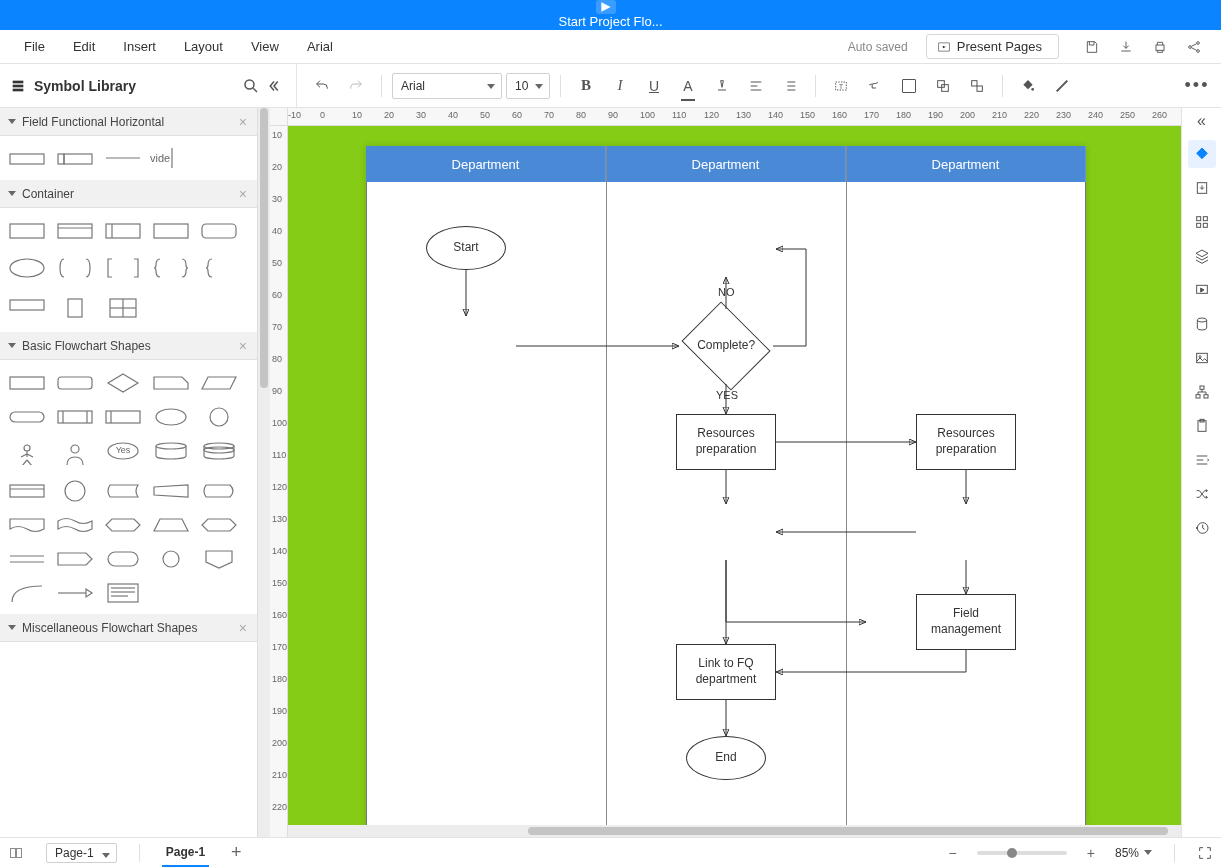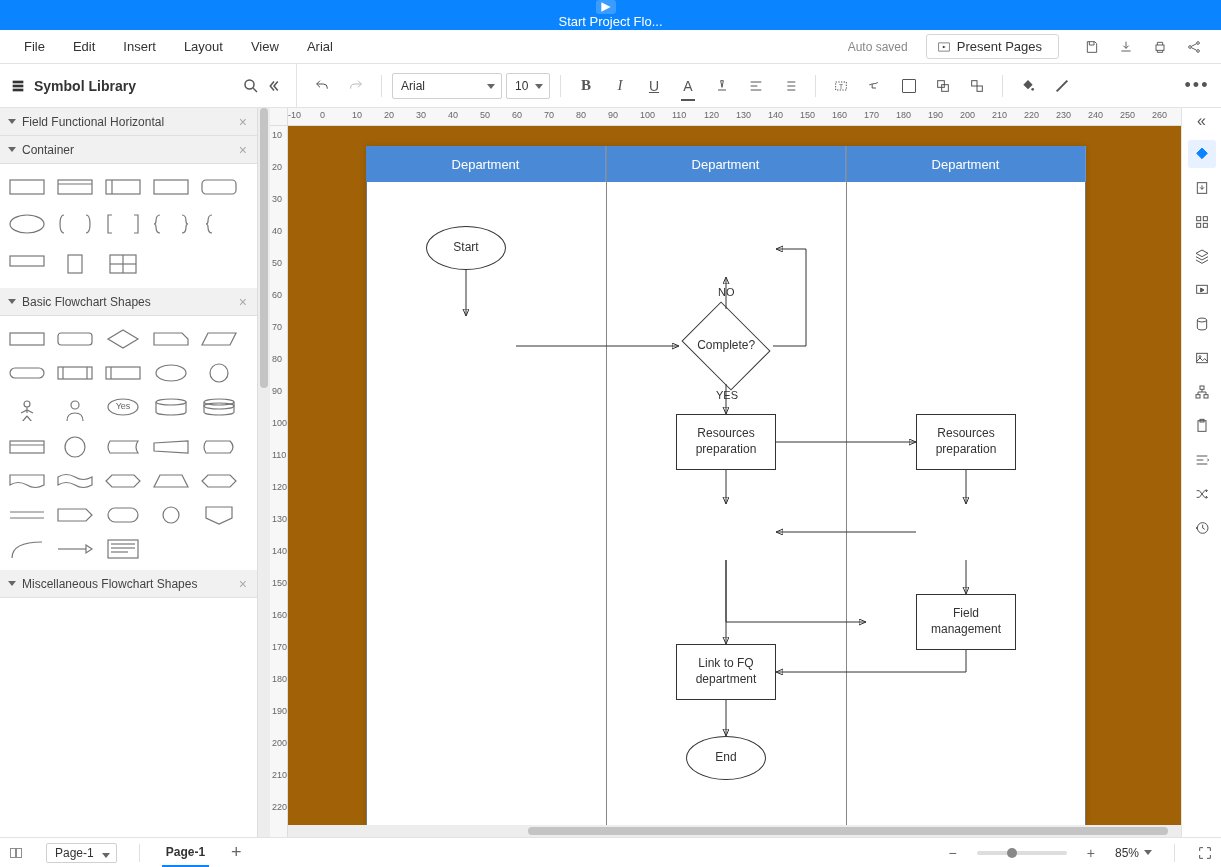--- a/index.html
+++ b/index.html
@@ -60,21 +60,21 @@
 
 
 .canvas-wrap{ flex:1; display:flex; flex-direction:column; position:relative; background:#fff;}
 .ruler-h{ height:18px; display:flex;}
 .ruler-corner{ width:18px;height:18px; background:#f7f7f7;border-right:1px solid #ddd;border-bottom:1px solid #ddd;}
 .ruler-h-scale{ flex:1; background:#f7f7f7; border-bottom:1px solid #ddd; position:relative; overflow:hidden; font-size:9px; color:#666;}
 .ruler-v{ width:18px; background:#f7f7f7; border-right:1px solid #ddd; position:relative; font-size:9px; color:#666;}
 .ruler-tick{ position:absolute; top:2px;}
 .ruler-vtick{ position:absolute; left:2px; transform:translateY(-4px);}
 .canvas-body{ flex:1; display:flex; position:relative; }
-.canvas-area{ flex:1; background:#a16207; overflow:auto; position:relative;padding-left:46px;}
+.canvas-area{ flex:1; background:#84cc16; overflow:auto; position:relative;padding-left:46px;}
 .page{ position:absolute; left:78px; top:20px; width:720px; height:680px; background:#fff; box-shadow:0 0 6px rgba(0,0,0,0.15);}
 .swim-hdr{ position:absolute; top:0;left:0;right:0;height:36px; display:flex;}
 .swim-hdr div{ flex:1; background:#4a89d6; color:#fff; display:flex;align-items:center;justify-content:center; font-size:13px; border-right:1px solid #ffffff22;}
 .lane-border{ position:absolute; top:0; bottom:0; width:1px; background:#888;}
 .page-border{ position:absolute; inset:0; border:1px solid #777; pointer-events:none;}
 .node{ position:absolute; background:#fff; border:1px solid #333; display:flex; align-items:center; justify-content:center; font-size:12px; text-align:center; padding:2px 6px; line-height:1.3;}
 .ellipse{ border-radius:50%;}
 svg.flow{ position:absolute; top:0; left:0; width:100%; height:100%; pointer-events:none;}
 svg.flow line, svg.flow path{ stroke:#333; stroke-width:1; fill:none; marker-end:url(#arrow);}
 .lbl{ position:absolute; font-size:11px; color:#333; background:transparent;}
@@ -276,20 +276,44 @@
 </div>
 
 <div class="main">
 
   <div class="sidebar">
     <div class="section-head">
         <span class="tri"></span>
         <span>Field Functional Horizontal</span>
         <span class="x">×</span>
       </div>
+    <div class="shape-grid">
+      <div class="shape">
+          <svg>
+            <rect x="2" y="8" width="34" height="10"></rect>
+          </svg>
+        </div>
+      <div class="shape">
+          <svg>
+            <rect x="2" y="8" width="6" height="10" fill="#777"></rect>
+            <rect x="8" y="8" width="28" height="10"></rect>
+          </svg>
+        </div>
+      <div class="shape">
+          <svg>
+            <line x1="2" y1="12" x2="36" y2="12"></line>
+          </svg>
+        </div>
+      <div class="shape" style="width:60px;font-size:11px;color:#666;justify-content:flex-start">
+          <span>vide</span>
+          <svg style="width:14px">
+            <line x1="2" y1="2" x2="2" y2="22"></line>
+          </svg>
+        </div>
+    </div>
 
     <div class="section-head">
         <span class="tri"></span>
         <span>Container</span>
         <span class="x">×</span>
       </div>
     <div class="shape-grid">
       <div class="shape">
           <svg>
             <rect x="2" y="6" width="34" height="14"></rect>

